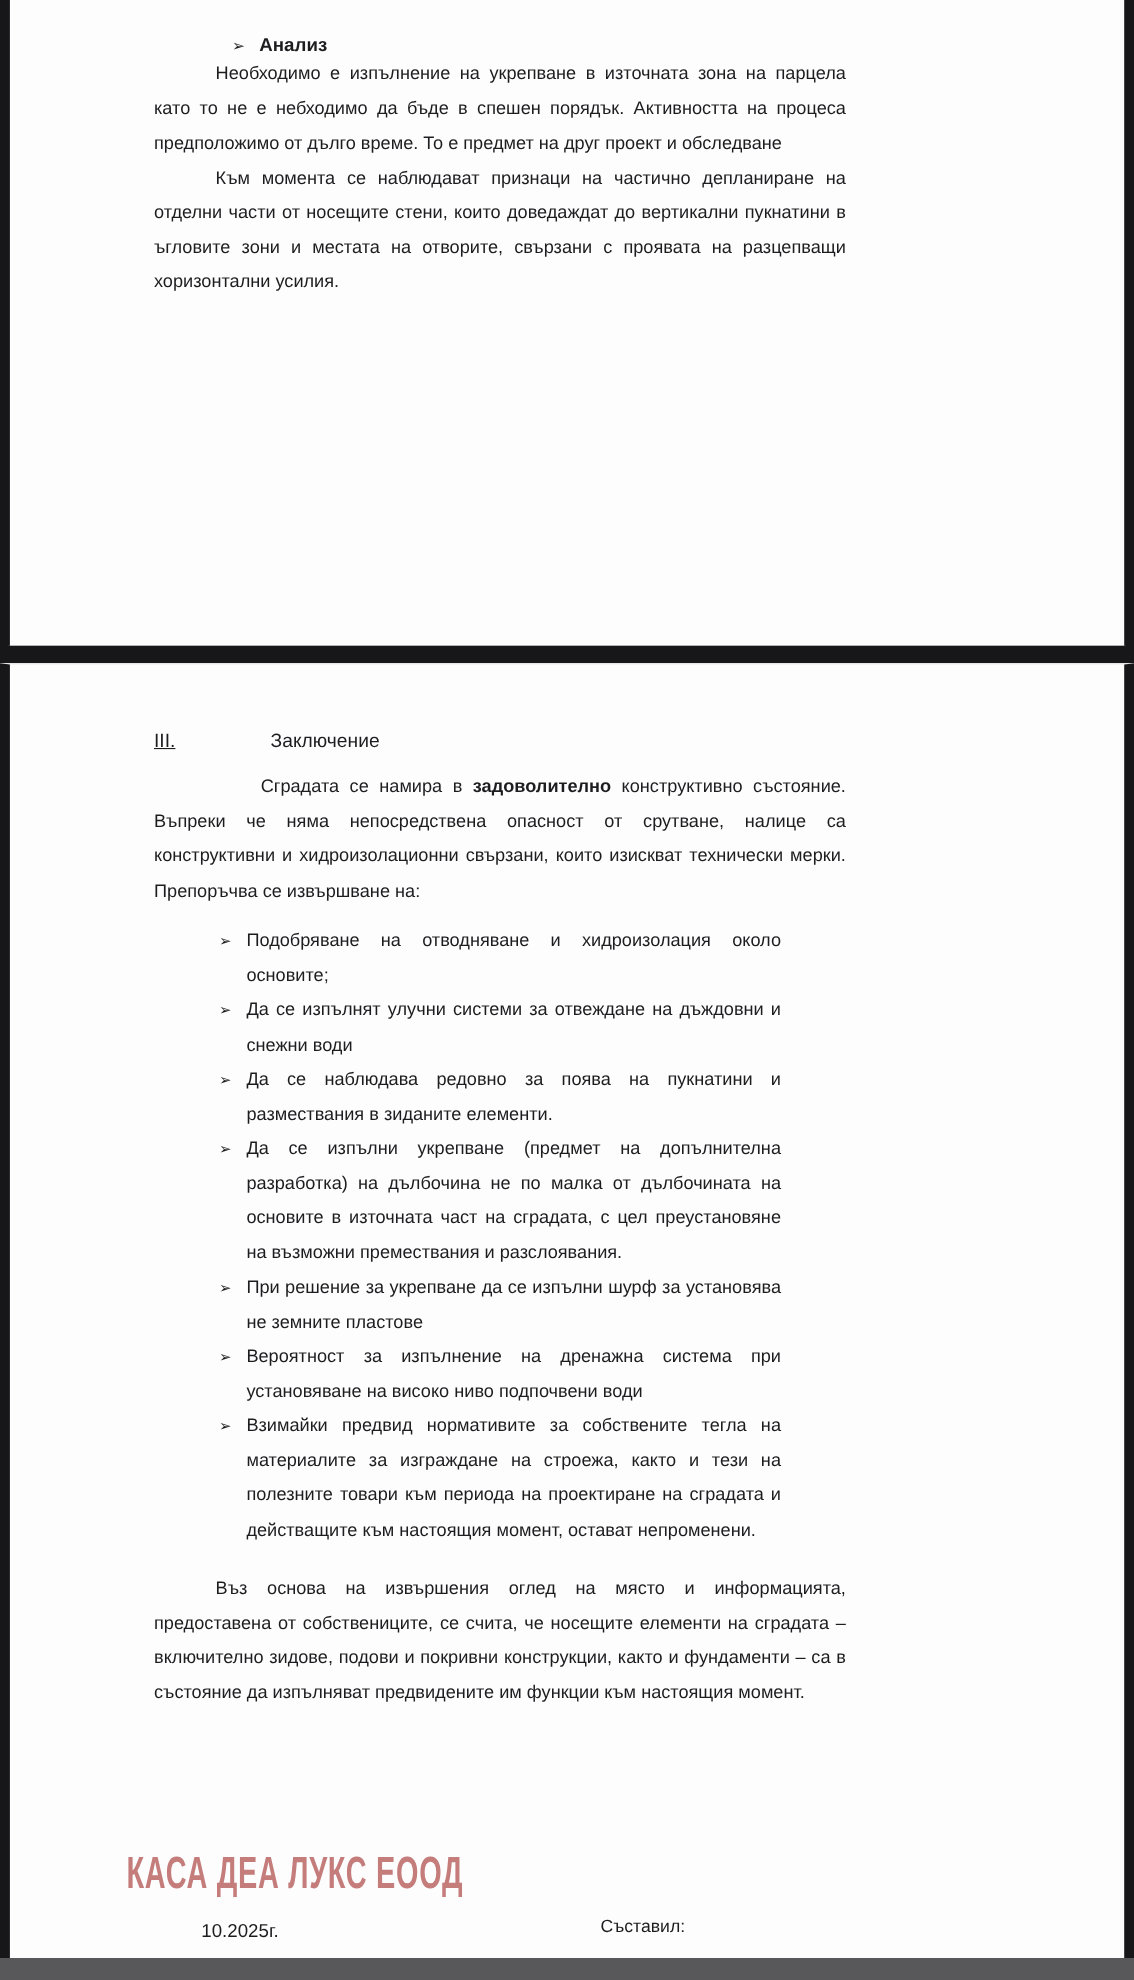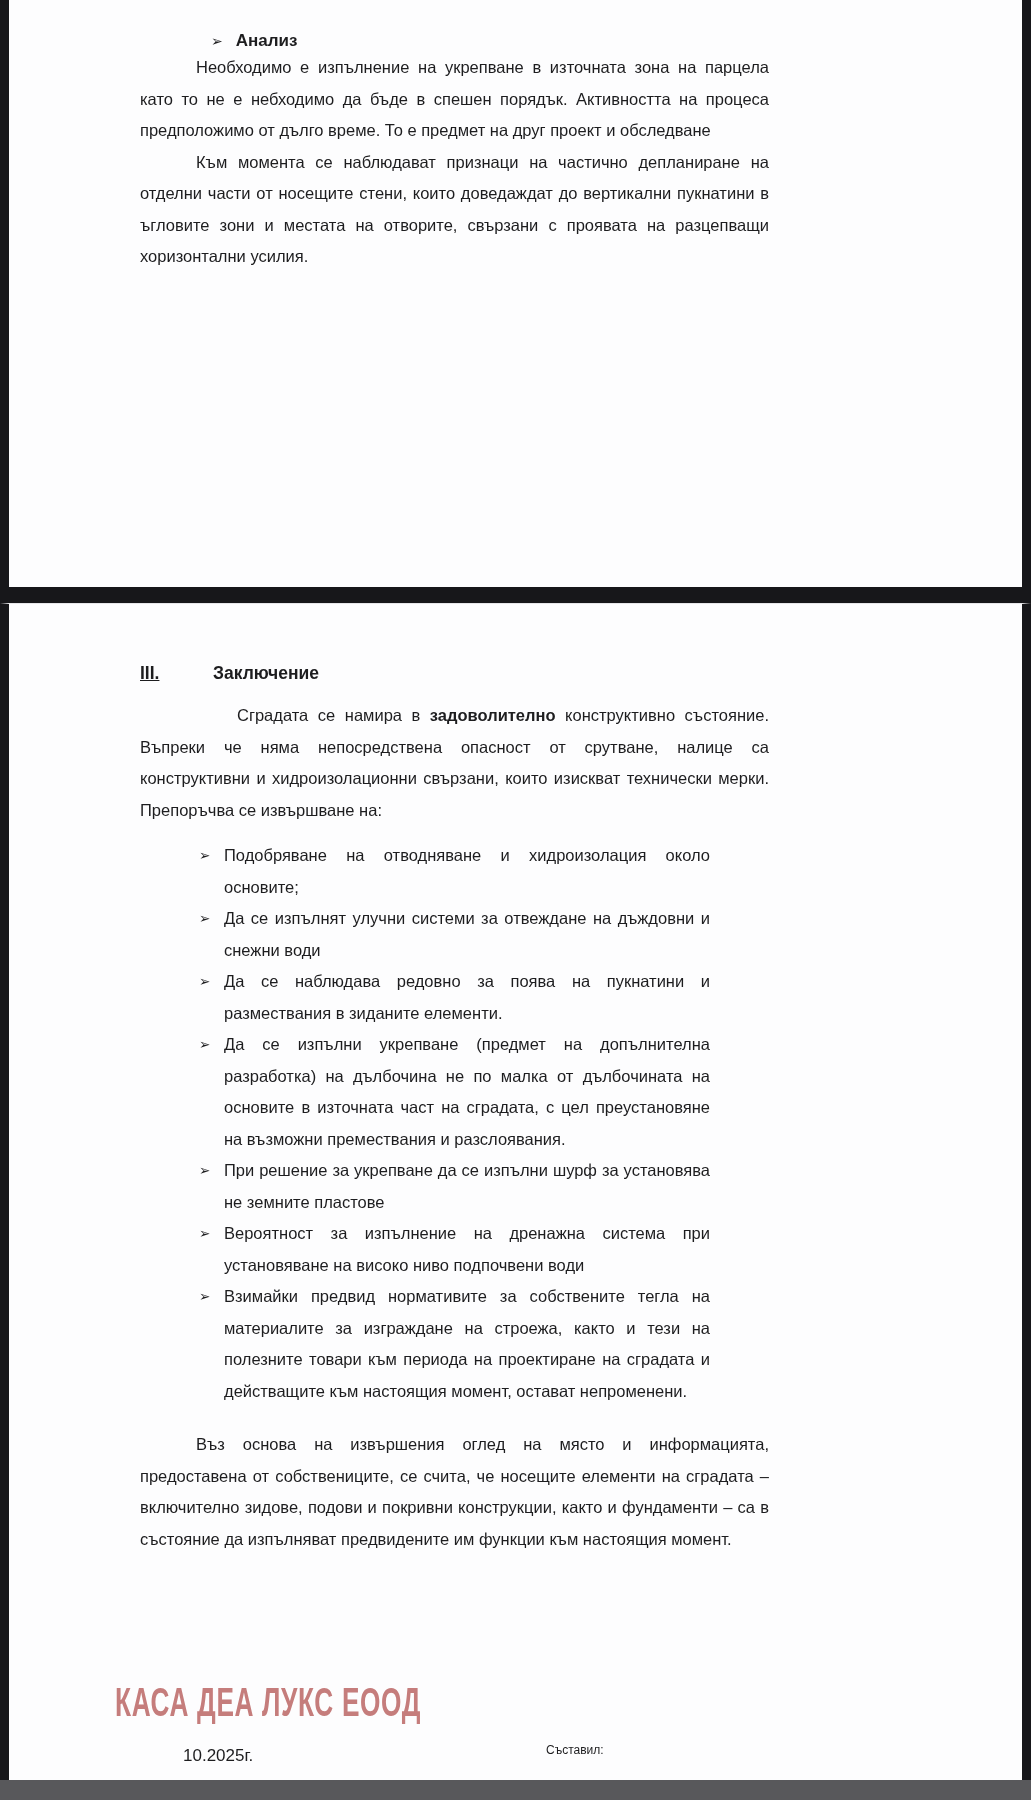--- a/index.html
+++ b/index.html
@@ -31,42 +31,42 @@
     display:flex;align-items:center;gap:13px;
     margin:30px 0 0 71px;font-size:17px;font-weight:bold;line-height:22px;text-align:left;
   }
   .arrow-glyph{font-size:14px;line-height:22px;}
   .para{margin:0;}
   .para.first{margin-top:22px;}
   .indent{text-indent:56px;}
 
   .conclusion-heading{
     display:flex;align-items:baseline;
-    padding-top:58px;font-size:17.5px;font-weight:bold;line-height:22px;text-align:left;
+    padding-top:58px;font-size:17.5px;font-weight:normal;line-height:22px;text-align:left;gap:33px;
   }
   .conclusion-num{width:73px;flex:none;}
   .conclusion-num span{text-decoration:underline;}
   .intro{margin-top:16px;text-indent:97px;}
   .intro b{font-weight:bold;}
 
   ul.rec-list{list-style:none;margin:14px 0 0 0;padding:0 0 0 59px;width:570px;box-sizing:border-box;}
   ul.rec-list li{display:flex;}
   ul.rec-list .marker{width:25px;flex:none;font-size:13.5px;line-height:31.5px;text-align:left;}
   ul.rec-list .rec-text{flex:1;text-align:justify;}
 
   .closing{margin-top:22px;text-indent:56px;}
 
   .stamp{
     position:absolute;left:106px;top:1075px;
     font-size:41px;font-weight:bold;letter-spacing:1px;white-space:nowrap;
     color:var(--stamp-color);
     transform:scaleX(0.64);transform-origin:left center;
   }
   .footer-date{position:absolute;left:174px;top:1142px;font-size:17px;}
-  .footer-author{position:absolute;left:537px;top:1139px;font-size:12px;}
+  .footer-author{position:absolute;left:537px;top:1139px;font-size:16px;}
 </style>
 </head>
 <body>
 
 <div class="page page-top">
   <div class="content">
     <div class="analysis-heading">
       <span class="arrow-glyph">➢</span>
       <span>Анализ</span>
     </div>

